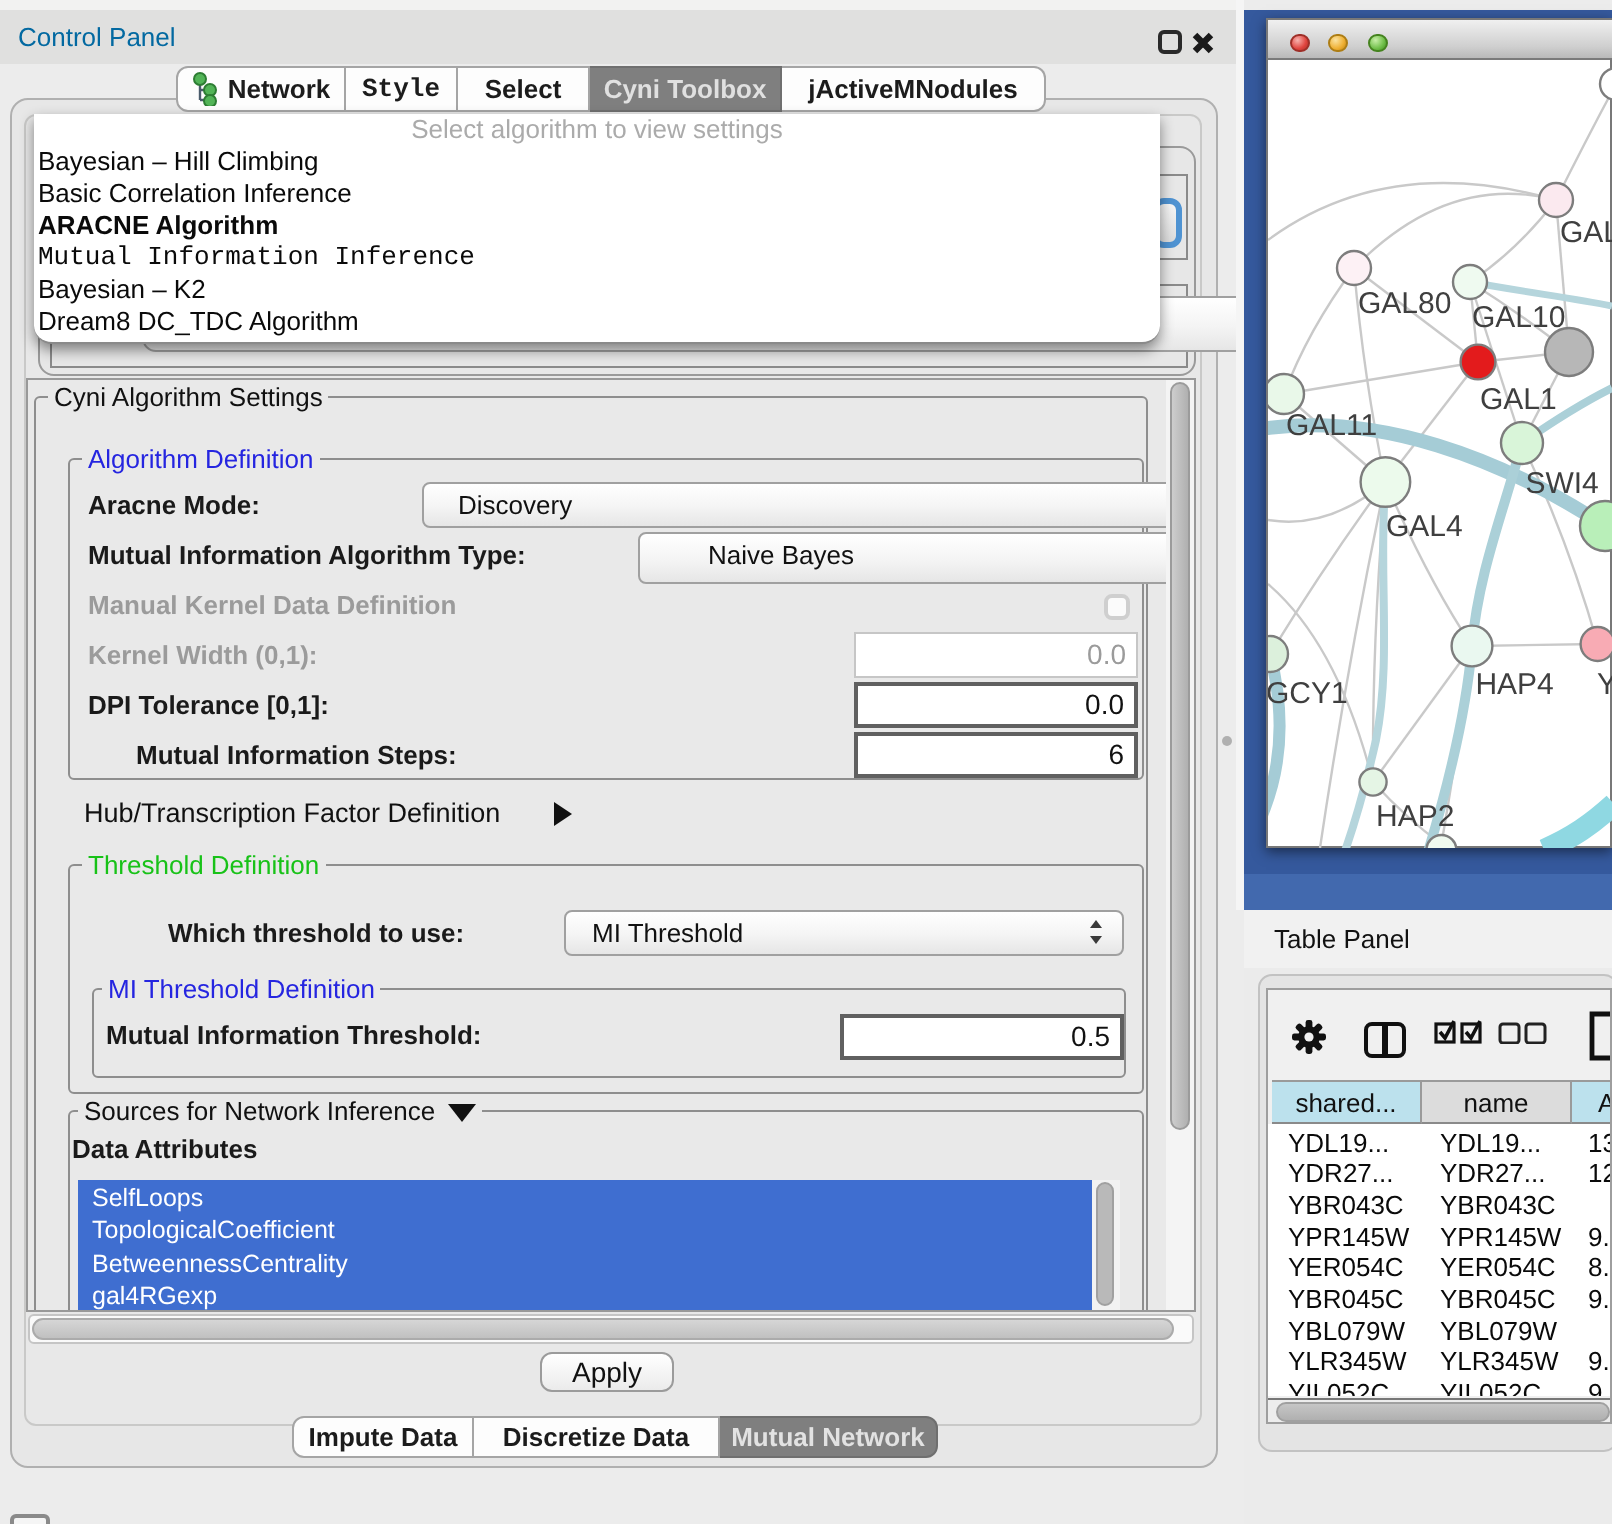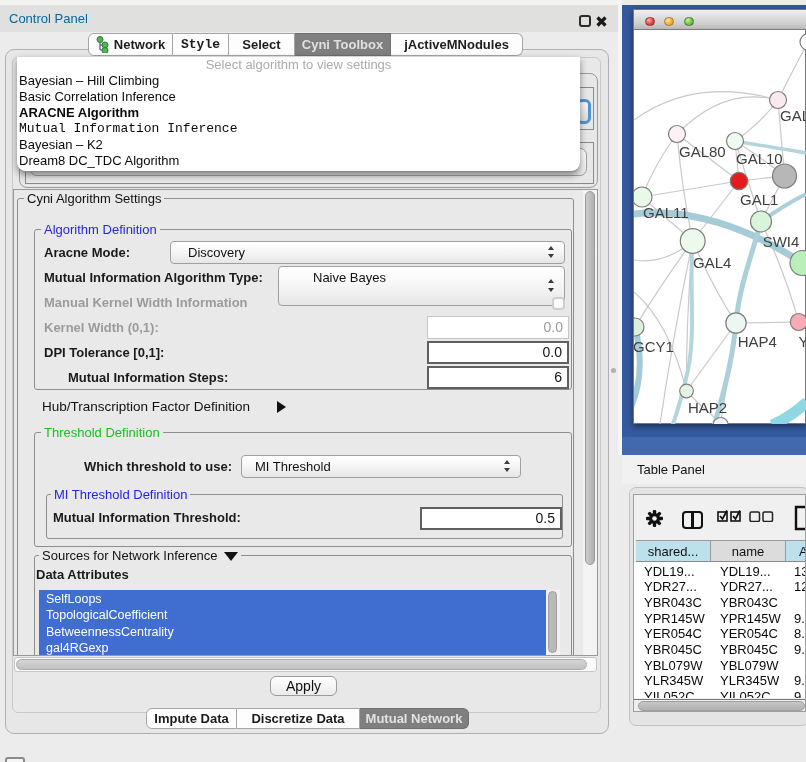--- a/index.html
+++ b/index.html
@@ -2,21 +2,21 @@
 <html><head>
 <meta charset="utf-8">
 <style>
 * { margin:0; padding:0; box-sizing:border-box; }
 html,body { width:806px; height:762px; }
 body { background:#ececec; font-family:"Liberation Sans", sans-serif; position:relative; overflow:hidden; }
 .abs { position:absolute; }
 .grp { position:absolute; border:1px solid #8e8e8e; border-radius:3px; }
 .lbl { position:absolute; top:-8px; background:#e9e9e9; padding:0 3px; font-size:13px; line-height:16px; white-space:nowrap; }
 .blbl { position:absolute; font-weight:bold; font-size:13px; color:#1a1a1a; white-space:nowrap; line-height:16px; }
-.combo { position:absolute; border:1px solid #a0a0a0; border-radius:4px; background:linear-gradient(#ffffff,#f4f4f4 55%,#e6e6e6); font-size:13px; color:#111; }
+.combo { position:absolute; border:1px solid #a0a0a0; border-radius:4px; background:linear-gradient(#ffffff,#f4f4f4 55%,#e6e6e6); font-size:13px; color:#111;margin-left:41px; }
 .spin { position:absolute; right:10px; top:50%; width:7px; }
 .ar-up { position:absolute; right:0; top:-7px; width:0;height:0;border-left:3.2px solid transparent; border-right:3.2px solid transparent; border-bottom:4.5px solid #3a3a3a; }
 .ar-dn { position:absolute; right:0; top:1.5px; width:0;height:0;border-left:3.2px solid transparent; border-right:3.2px solid transparent; border-top:4.5px solid #3a3a3a; }
 .fld { position:absolute; background:#fff; font-size:14px; text-align:right; padding-right:5px; color:#111; }
 .tab { position:absolute; top:0; height:23px; line-height:22px; text-align:center; font-size:13px; font-weight:bold; color:#1c1c1c; background:#fdfdfd; border:1px solid #a5a5a5; border-left:none; }
 </style>
 </head>
 <body>
 
 <div class="abs" style="left:0;top:0;width:622px;height:5px;background:#f2f2f1;"></div>
@@ -41,25 +41,25 @@
     </div>
   <div class="grp" style="left:20px;top:39px;width:538px;height:161px;">
       <span class="lbl" style="left:6px;color:#2525e0;">Algorithm Definition</span>
     </div>
   <div class="blbl" style="left:30px;top:55px;">Aracne Mode:</div>
   <div class="combo" style="left:156px;top:51px;width:395px;height:23px;line-height:21px;padding-left:17px;">Discovery<span class="spin">
         <span class="ar-up"></span>
         <span class="ar-dn"></span>
       </span></div>
   <div class="blbl" style="left:30px;top:80px;">Mutual Information Algorithm Type:</div>
-  <div class="combo" style="left:264px;top:76px;width:287px;height:40px;line-height:21px;padding-left:34px;">Naive Bayes<span class="spin">
+  <div class="combo" style="left:264px;top:76px;width:287px;height:26px;line-height:21px;padding-left:34px;">Naive Bayes<span class="spin">
         <span class="ar-up"></span>
         <span class="ar-dn"></span>
       </span></div>
-  <div class="blbl" style="left:30px;top:105px;color:#9b9b9b;">Manual Kernel Width Information</div>
+  <div class="blbl" style="left:30px;top:105px;color:#9b9b9b;">Manual Kernel Data Definition</div>
   <div class="abs" style="left:538px;top:107px;width:13px;height:13px;border:2px solid #cfcfcf;border-radius:4px;background:#fbfbfb;"></div>
   <div class="blbl" style="left:30px;top:130px;color:#9b9b9b;">Kernel Width (0,1):</div>
   <div class="fld" style="left:413px;top:126px;width:142px;height:23px;line-height:21px;border:1px solid #c6c6c6;color:#9b9b9b;">0.0</div>
   <div class="blbl" style="left:30px;top:155px;">DPI Tolerance [0,1]:</div>
   <div class="fld" style="left:413px;top:151px;width:142px;height:23px;line-height:19px;border:2px solid #606060;">0.0</div>
   <div class="blbl" style="left:30px;top:180px;margin-left:24px;">Mutual Information Steps:</div>
   <div class="fld" style="left:413px;top:176px;width:142px;height:23px;line-height:19px;border:2px solid #606060;">6</div>
   <div class="abs" style="left:28px;top:209px;font-size:13.5px;color:#111;line-height:16px;white-space:nowrap;">Hub/Transcription Factor Definition</div>
   <div class="abs" style="left:263px;top:211px;width:0;height:0;border-top:6px solid transparent;border-bottom:6px solid transparent;border-left:9px solid #111;"></div>
   <div class="grp" style="left:20px;top:242px;width:538px;height:115px;">

